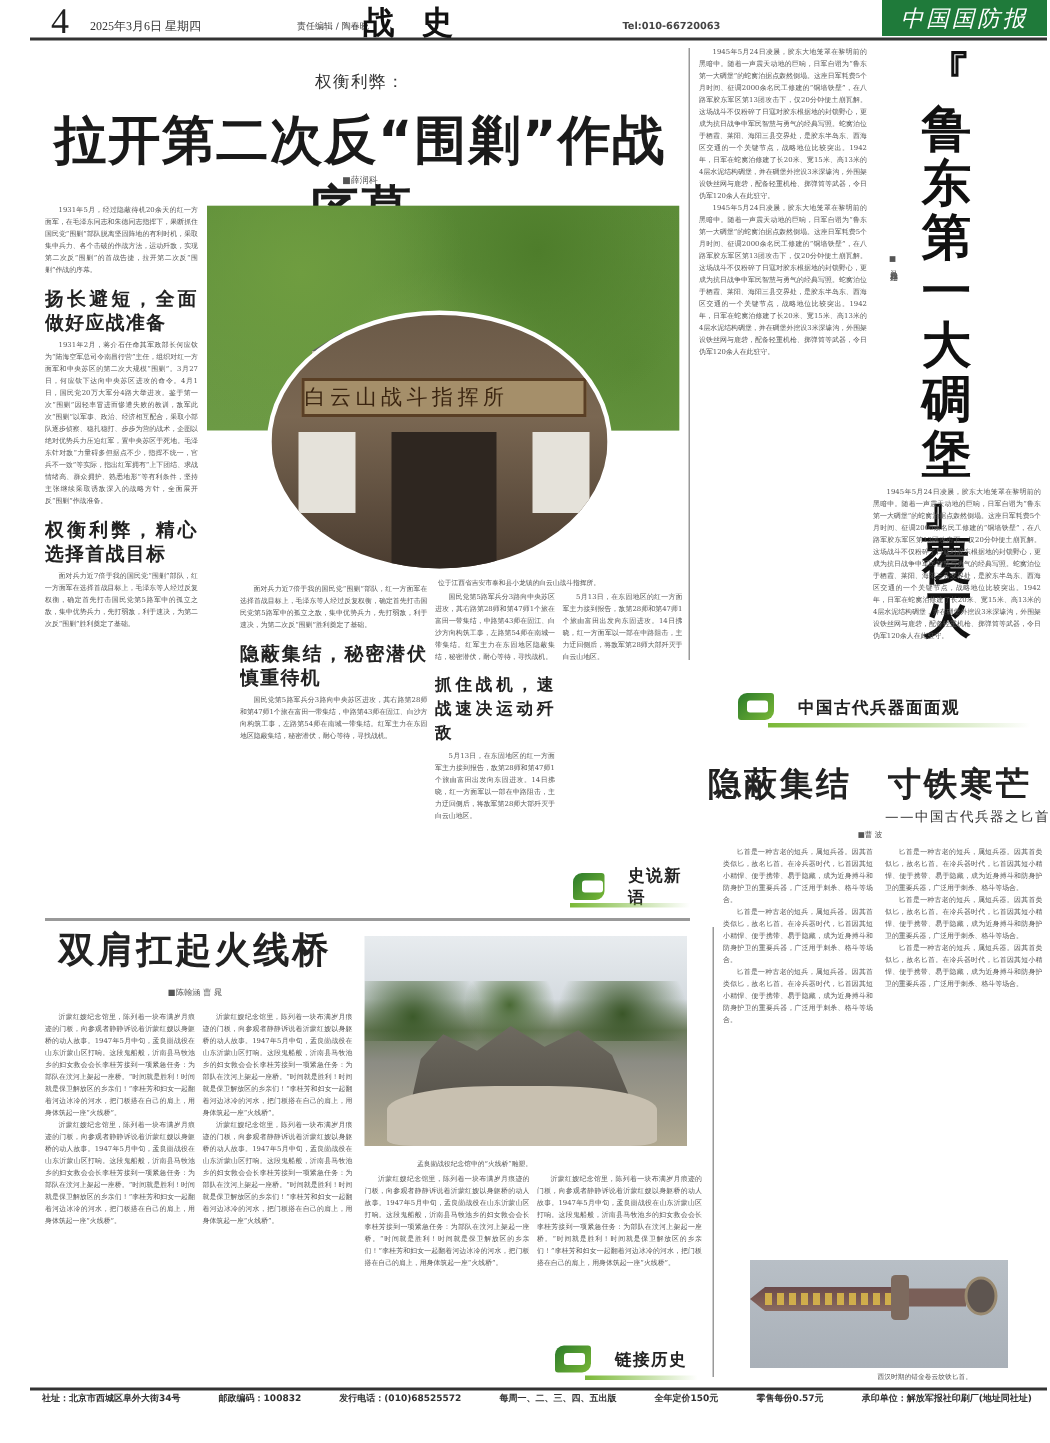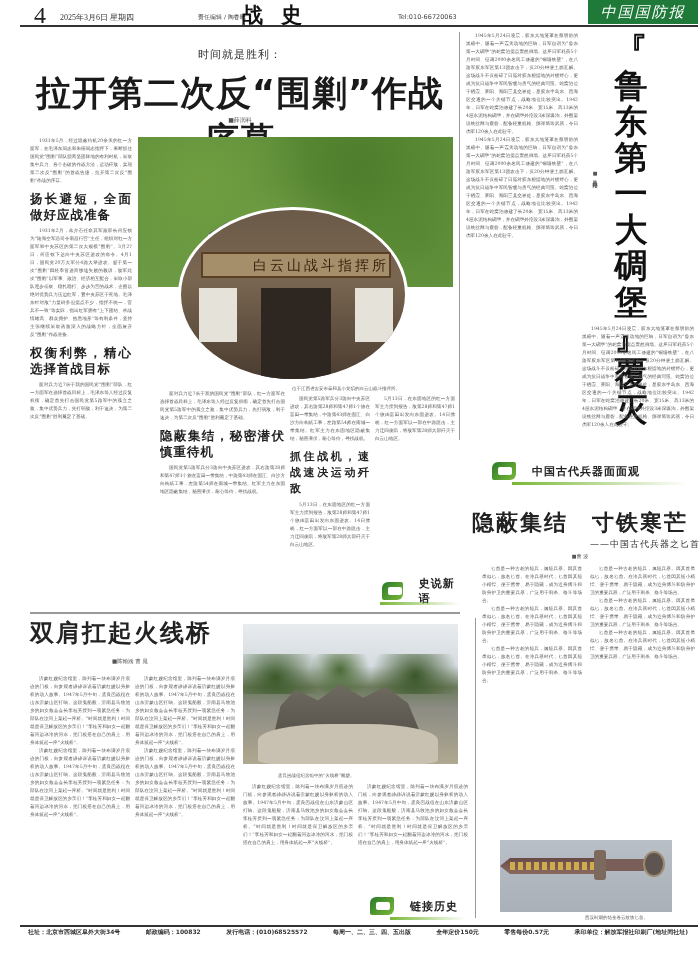--- a/index.html
+++ b/index.html
@@ -6,21 +6,21 @@
   html, body { width: 700px; height: 962px; background: #ffffff; overflow: hidden; }
   body { position: relative; font-family: "DejaVu Serif", serif; color: #222; }
 
   .abs { position: absolute; }
 
   
   .mast-page { left: 34px; top: 2px; font-size: 24px; font-family: "Liberation Serif", serif; color: #222; }
   .mast-date { left: 60px; top: 12px; font-size: 8px; font-family: Liberation Serif, serif; color: #333; }
   .mast-editor { left: 198px; top: 13px; font-size: 6px; font-family: "DejaVu Sans", sans-serif; color: #444; }
   .mast-section { left: 242px; top: 1px; font-size: 21px; font-weight: bold; font-family: "DejaVu Sans", sans-serif; letter-spacing: 18px; color: #111; }
-  .mast-tel { left: 398px; top: 13px; font-size: 6.5px; font-family: "DejaVu Sans", sans-serif; color: #444; }
+  .mast-tel { left: 415px; top: 13px; font-size: 6.5px; font-family: "DejaVu Sans", sans-serif; color: #444; font-weight: bold; }
   .mast-logo { left: 588px; top: 0px; width: 110px; height: 24px; background: #1f7a3a; color: #fff; font-size: 15px; font-family: "DejaVu Serif", serif; display: flex; align-items: center; justify-content: center; letter-spacing: 2px; font-style: italic; }
   .mast-rule { left: 20px; top: 25px; width: 678px; height: 2px; background: #333; }
 
   
   .kicker { left: 30px; width: 420px; top: 47px; text-align: center; font-size: 11px; font-family: "DejaVu Sans", sans-serif; color: #333; letter-spacing: 1px; }
   .headline { left: 30px; width: 420px; top: 70px; text-align: center; font-size: 35px; font-weight: bold; font-family: "DejaVu Sans", sans-serif; color: #1a1a1a; letter-spacing: 1px; }
   .byline { left: 30px; width: 420px; top: 116px; text-align: center; font-size: 6px; font-family: "DejaVu Sans", sans-serif; color: #555; }
 
   .col-text { font-size: 4.6px; line-height: 8px; color: #555; text-align: justify; overflow: hidden; }
   .col-text p { text-indent: 9px; }
@@ -31,21 +31,21 @@
     background:
       radial-gradient(circle at 20% 30%, #6f9d40 0, transparent 40%),
       radial-gradient(circle at 70% 20%, #4e7d2b 0, transparent 45%),
       radial-gradient(circle at 50% 80%, #80a850 0, transparent 40%),
       radial-gradient(circle at 90% 70%, #5a8a35 0, transparent 35%),
       linear-gradient(180deg, #5f8f3a, #6c9a45); }
   .photo-houses { position: absolute; left: 70px; top: 85px; width: 130px; height: 40px;
     background: linear-gradient(180deg, #5d6060 0, #5d6060 30%, #b8b0a0 30%, #a89f8f 100%); clip-path: polygon(0 30%, 15% 0, 40% 0, 55% 25%, 70% 0, 95% 0, 100% 30%, 100% 100%, 0 100%); }
   .photo-oval { position: absolute; left: 40px; top: 70px; width: 230px; height: 175px; border-radius: 50%; border: 3px solid #fff;
     background: linear-gradient(180deg, #6b5a48 0, #7a6752 40%, #4a3c30 100%); overflow: hidden; }
-  .oval-sign { position: absolute; left: 20px; top: 42px; width: 190px; height: 26px; background: #a58f6a; border: 2px solid #5a3f25; color: #3a2410; font-size: 14px; text-align: right; line-height: 22px; letter-spacing: 3px; }
+  .oval-sign { position: absolute; left: 20px; top: 42px; width: 190px; height: 26px; background: #a58f6a; border: 2px solid #5a3f25; color: #3a2410; font-size: 14px; text-align: left; line-height: 22px; letter-spacing: 3px; }
   .oval-door { position: absolute; left: 80px; top: 78px; width: 70px; height: 100px; background: #2e2620; }
   .oval-board-l { position: absolute; left: 18px; top: 78px; width: 38px; height: 54px; background: #e5e2da; }
   .oval-board-r { position: absolute; left: 174px; top: 78px; width: 38px; height: 54px; background: #e5e2da; }
   .caption-main { left: 292px; top: 386px; font-size: 4.5px; color: #555; width: 160px; }
 
   
   .vrule-right { left: 459px; top: 32px; width: 1px; height: 408px; background: #999; }
   .vtitle { left: 610px; top: 32px; width: 42px; font-size: 33px; font-weight: bold; font-family: "DejaVu Sans", sans-serif; color: #111; line-height: 36px; text-align: center; }
   .vbyline { left: 590px; top: 170px; width: 8px; font-size: 5px; color: #555; line-height: 7px; writing-mode: vertical-rl; }
 
@@ -65,21 +65,21 @@
   .blade-inlay { position: absolute; left: 10px; top: 22px; width: 88px; height: 8px; background: repeating-linear-gradient(90deg, #d9b64a 0 5px, transparent 5px 8px); opacity: .9; }
   .hilt-guard { position: absolute; left: 94px; top: 10px; width: 12px; height: 30px; background: #7d6a5e; border-radius: 3px; }
   .hilt-grip { position: absolute; left: 106px; top: 19px; width: 38px; height: 12px; background: #7a5f58; }
   .hilt-pommel { position: absolute; left: 143px; top: 11px; width: 22px; height: 26px; border-radius: 50%; background: #5e5550; border: 2px solid #9a8a70; }
   .dagger-caption { left: 585px; top: 915px; font-size: 4.5px; color: #555; }
 
   
   .hrule-mid { left: 30px; top: 612px; width: 430px; height: 2px; background: #999; }
 
   
-  .bridge-title { left: 30px; top: 617px; width: 200px; text-align: left; font-size: 24px; font-weight: bold; font-family: "DejaVu Serif", serif; color: #222; letter-spacing: 2px; }
+  .bridge-title { left: 30px; top: 617px; width: 200px; text-align: center; font-size: 24px; font-weight: bold; font-family: "DejaVu Serif", serif; color: #222; letter-spacing: 2px; }
   .bridge-byline { left: 30px; top: 658px; width: 200px; text-align: center; font-size: 5.5px; color: #555; }
   .bridge-photo { left: 243px; top: 624px; width: 215px; height: 140px; overflow: hidden;
     background: linear-gradient(180deg, #e8ecef 0, #d5dbe0 30%, #6a7a5a 45%, #8c8c84 60%, #b0a890 100%); }
   .bp-trees { position: absolute; left: 0; top: 30px; width: 215px; height: 40px;
     background: radial-gradient(circle at 15% 60%, #3c5a2a 0, transparent 25%), radial-gradient(circle at 45% 40%, #4a6a35 0, transparent 25%), radial-gradient(circle at 80% 55%, #3a5628 0, transparent 25%); }
   .bp-sculpt { position: absolute; left: 30px; top: 60px; width: 150px; height: 55px; background: linear-gradient(180deg, #6e6a60, #56524a); clip-path: polygon(0 100%, 5% 40%, 15% 10%, 30% 30%, 45% 0, 60% 25%, 75% 5%, 90% 35%, 100% 100%); }
   .bp-rock { position: absolute; left: 15px; top: 100px; width: 180px; height: 40px; background: #c8c0b0; border-radius: 40% 40% 10% 10%; }
   .bridge-caption { left: 278px; top: 773px; font-size: 4.5px; color: #555; }
 
   .vrule-bottom { left: 475px; top: 618px; width: 1px; height: 300px; background: #999; }
@@ -92,21 +92,21 @@
 <body>
 
 <div class="abs mast-page">4</div>
 <div class="abs mast-date">2025年3月6日  星期四</div>
 <div class="abs mast-editor">责任编辑 / 陶春晓</div>
 <div class="abs mast-section">战史</div>
 <div class="abs mast-tel">Tel:010-66720063</div>
 <div class="abs mast-logo">中国国防报</div>
 <div class="abs mast-rule"></div>
 
-<div class="abs kicker">时间就是胜利：</div>
+<div class="abs kicker">权衡利弊：</div>
 <div class="abs headline">拉开第二次反“围剿”作战序幕</div>
 <div class="abs byline">■薛润科</div>
 
 <div class="abs col-text" style="left:30px; top:137px; width:102px; height:470px;">
   <p>1931年5月，经过隐蔽待机20余天的红一方面军，在毛泽东同志和朱德同志指挥下，果断抓住国民党“围剿”部队脱离坚固阵地的有利时机，采取集中兵力、各个击破的作战方法，运动歼敌，实现第二次反“围剿”的首战告捷，拉开第二次反“围剿”作战的序幕。</p>
   <div class="subhead" style="margin:6px 0 4px;">扬长避短，全面做好应战准备</div>
   <p>1931年2月，蒋介石任命其军政部长何应钦为“陆海空军总司令南昌行营”主任，组织对红一方面军和中央苏区的第二次大规模“围剿”。3月27日，何应钦下达向中央苏区进攻的命令。4月1日，国民党20万大军分4路大举进攻。鉴于第一次“围剿”因轻率冒进而惨遭失败的教训，敌军此次“围剿”以军事、政治、经济相互配合，采取小部队逐步侦察、稳扎稳打、步步为营的战术，企图以绝对优势兵力压迫红军，置中央苏区于死地。毛泽东针对敌“力量碍多但据点不少，指挥不统一，官兵不一致”等实际，指出红军拥有“上下团结、求战情绪高、群众拥护、熟悉地形”等有利条件，坚持主张继续采取诱敌深入的战略方针，全面展开反“围剿”作战准备。</p>
   <div class="subhead" style="margin:6px 0 4px;">权衡利弊，精心选择首战目标</div>
   <p>面对兵力近7倍于我的国民党“围剿”部队，红一方面军在选择首战目标上，毛泽东等人经过反复权衡，确定首先打击国民党第5路军中的孤立之敌，集中优势兵力，先打弱敌，利于速决，为第二次反“围剿”胜利奠定了基础。</p>
 </div>

